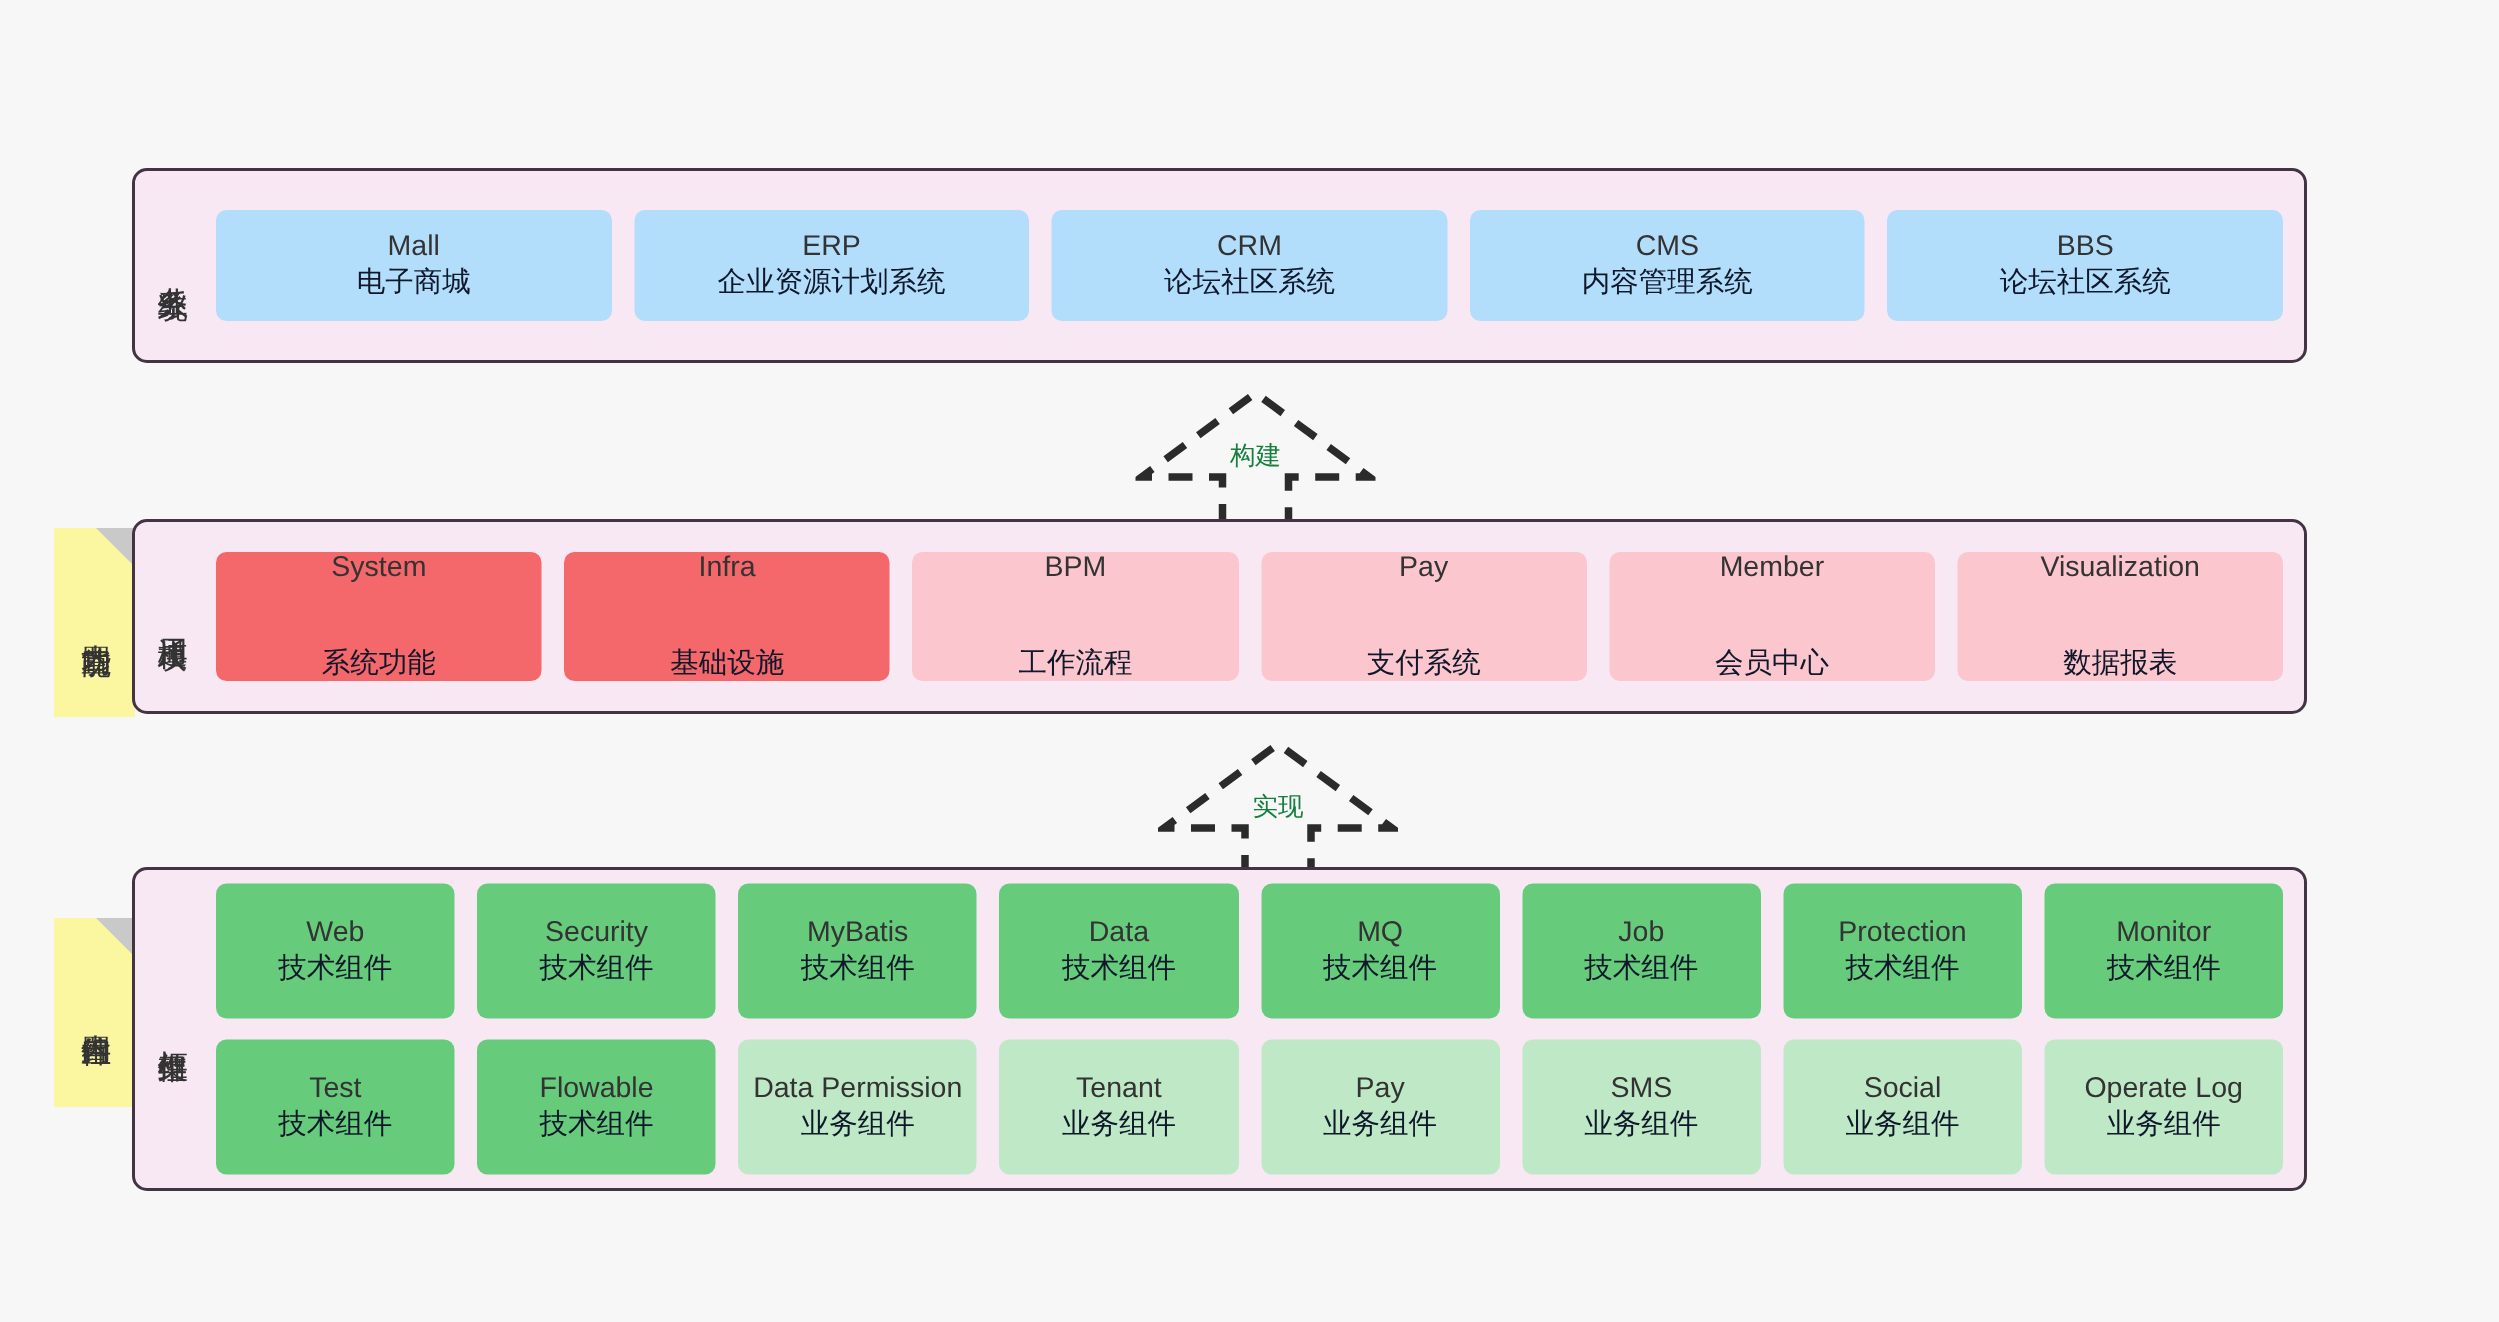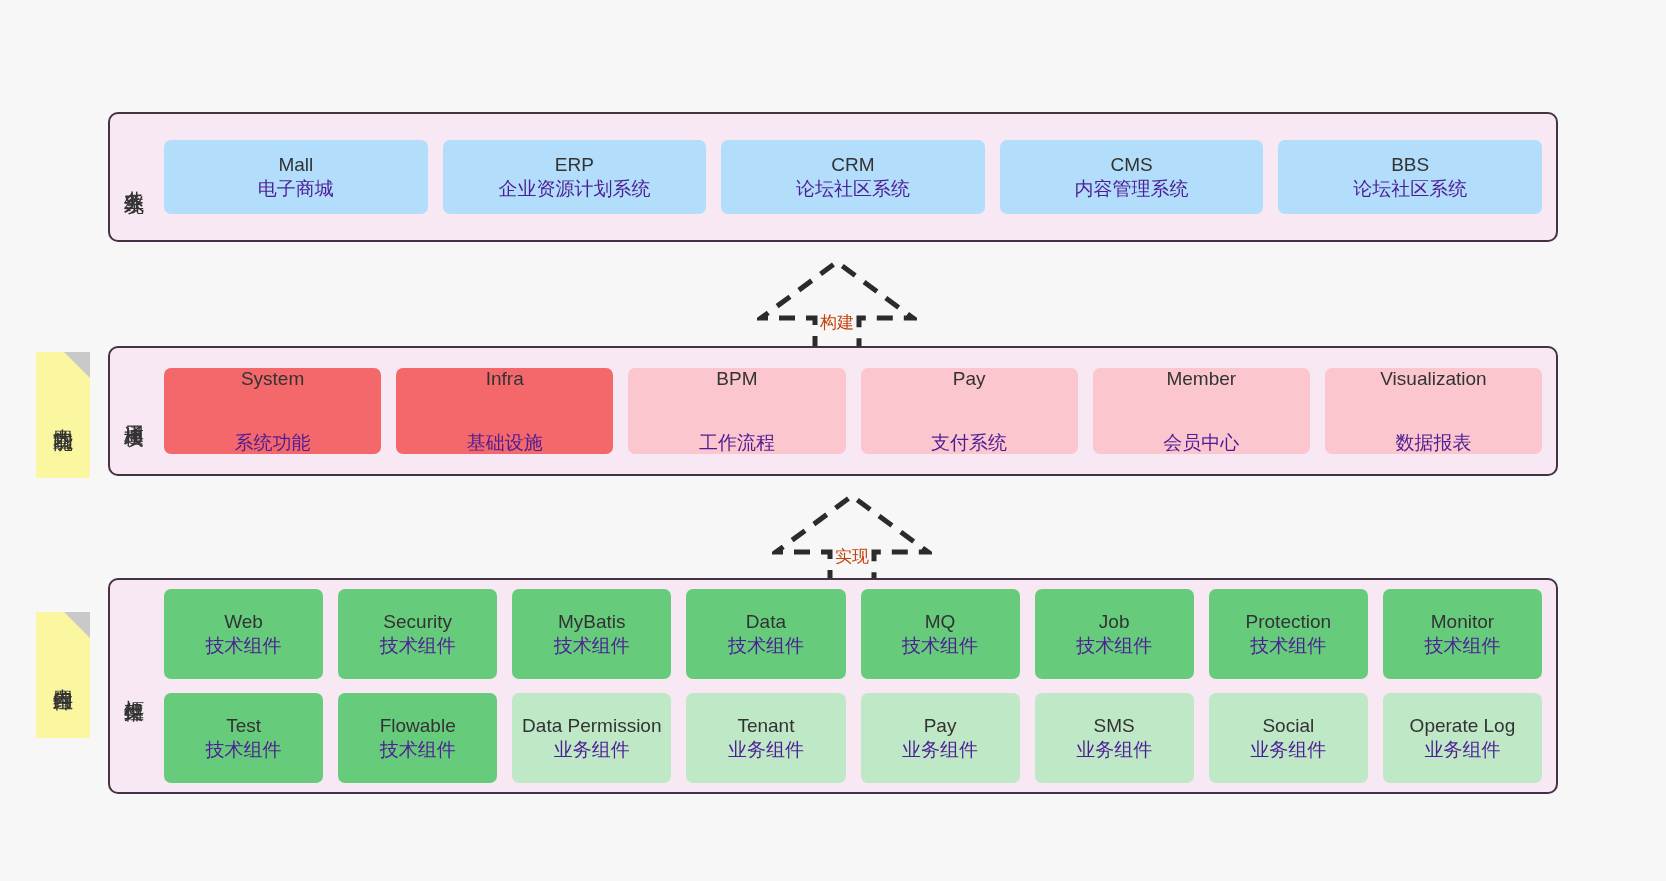--- a/index.html
+++ b/index.html
@@ -25,21 +25,20 @@
 
   
   .layer {
     position: absolute;
     background: #f7e8f3;
     border: 2.5px solid #443344;
     border-radius: 10px;
     box-sizing: border-box;
     display: flex;
     align-items: stretch;
-    margin-left: 20px;
   }
 
   
   .layer-label {
     width: 48px;
     flex: 0 0 48px;
     display: flex;
     align-items: center;
     justify-content: center;
     font-size: 20px;
@@ -77,21 +76,21 @@
     text-align: center;
     line-height: 1.28;
     padding: 4px 2px;
   }
   .card .t1 {
     font-size: 19px;
     color: #333333;
   }
   .card .t2 {
     font-size: 19px;
-    color: #4c1d95;
+    color: #0f172a;
   }
 
   
   .c-blue      { background: #b2ddfb; }
   .c-red       { background: #f4676b; }
   .c-pink      { background: #fbc6cd; text-align: right; }
   .c-green     { background: #66cc7c; }
   .c-lightgreen{ background: #bfe8c6; }
 
   
@@ -138,23 +137,22 @@
     height: 96px;
   }
   .uparrow svg { display: block; width: 160px; height: 96px; }
   .uparrow .alabel {
     position: absolute;
     left: 0;
     top: 36px;
     width: 160px;
     text-align: center;
     font-size: 17px;
-    color: #c2410c;
+    color: #15803d;
     background: transparent;
-    margin-top: 19px;
   }
   #arrow-build    { left: 757px; top: 256px; }
   #arrow-implement{ left: 772px; top: 490px; }
 </style>
 </head>
 <body>
 
 <div class="canvas">
 
   <div class="layer" id="layer-business">

